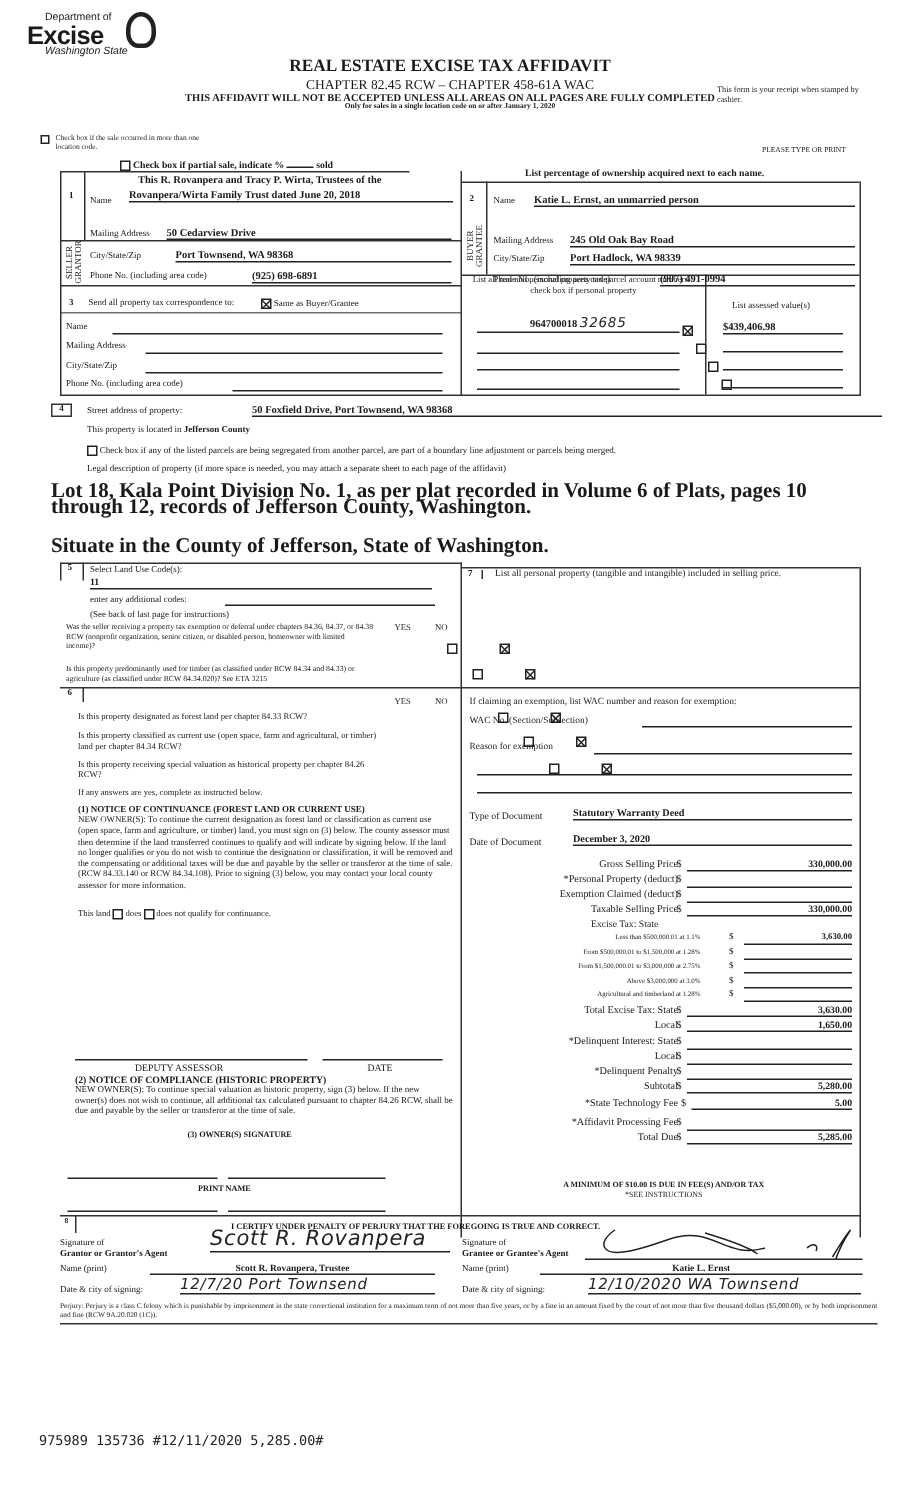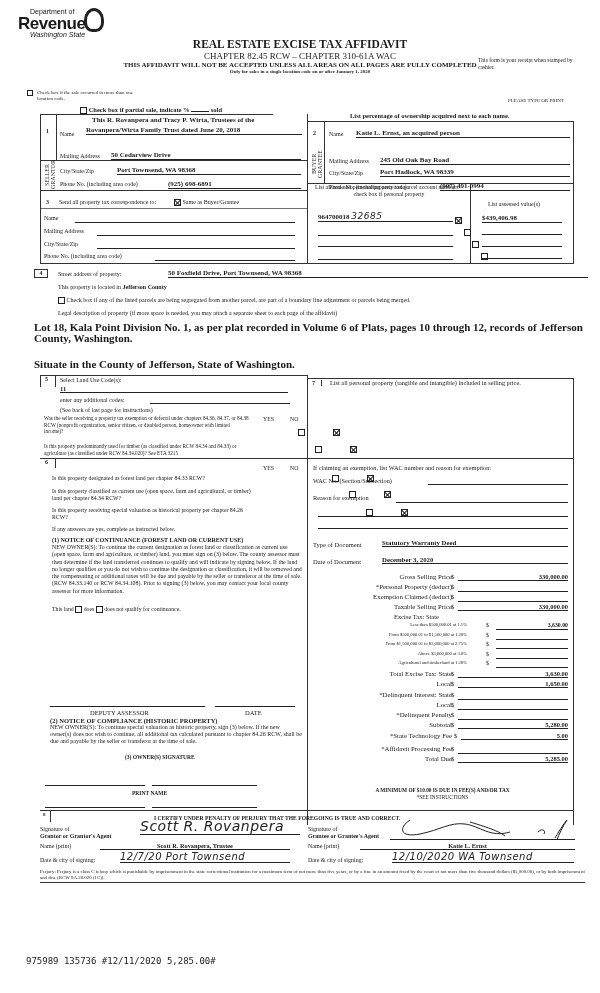--- a/index.html
+++ b/index.html
@@ -33,38 +33,38 @@
   .multiloc .cb { width: 6px; height: 6px; position:absolute; left:-10px; top:0; }
   .partial { left: 80px; top: 105px; font-size: 6.5px; font-weight: bold; }
   .pctnote { left: 350px; top: 112px; font-size: 6.5px; font-weight: bold; }
 
   .small { font-size: 5.8px; }
   .lbl { font-size: 6px; }
   .val { font-size: 7px; font-weight: bold; }
   .sec-num { font-size: 6px; font-weight: bold; }
   .vert { writing-mode: vertical-rl; transform: rotate(180deg); font-size: 6px; text-align:center; line-height: 6px; }
 
-  .legal { left: 34px; width: 550px; font-size: 11px; font-weight: bold; line-height: 11px; }
+  .legal { left: 34px; width: 550px; font-size: 14px; font-weight: bold; line-height: 11px; }
   .stamp { font-family: "DejaVu Sans Mono", "Liberation Mono", monospace; font-size: 9px; left: 26px; top: 956px; color: #222; }
 </style>
 </head>
 <body>
 
 
 
 
 <div class="abs logo">
   <span class="dept">Department of</span>
-  <span class="rev">Revenue</span>
+  <span class="rev">Excise</span>
   <span class="wa">Washington State</span>
   <span class="mark"></span>
 </div>
 
 <div class="abs title">REAL ESTATE EXCISE TAX AFFIDAVIT</div>
-<div class="abs subtitle">CHAPTER 82.45 RCW – CHAPTER 310-61A WAC</div>
+<div class="abs subtitle">CHAPTER 82.45 RCW – CHAPTER 458-61A WAC</div>
 <div class="abs warning">THIS AFFIDAVIT WILL NOT BE ACCEPTED UNLESS ALL AREAS ON ALL PAGES ARE FULLY COMPLETED</div>
 <div class="abs onlyfor">Only for sales in a single location code on or after January 1, 2020</div>
 <div class="abs receipt">This form is your receipt when stamped by cashier.</div>
 <div class="abs typeprint">PLEASE TYPE OR PRINT</div>
 
 <div class="abs multiloc">
   <span class="cb"></span>
   <span>Check box if the sale occurred in more than one location code.</span>
 </div>
 
@@ -101,21 +101,21 @@
 <div class="abs val ul" style="left:111px;top:151px;width:190px;">50 Cedarview Drive</div>
 <div class="abs lbl" style="left:60px;top:168px;">City/State/Zip</div>
 <div class="abs val ul" style="left:117px;top:166px;width:184px;">Port Townsend, WA 98368</div>
 <div class="abs lbl" style="left:60px;top:181px;">Phone No. (including area code)</div>
 <div class="abs val ul" style="left:168px;top:180px;width:133px;">(925) 698-6891</div>
 
 
 <div class="abs sec-num" style="left:313px;top:130px;">2</div>
 <div class="abs vert" style="left:311px;top:145px;height:38px;">BUYER GRANTEE</div>
 <div class="abs lbl" style="left:329px;top:131px;">Name</div>
-<div class="abs val ul" style="left:356px;top:129px;width:214px;">Katie L. Ernst, an acquired person</div>
+<div class="abs val ul" style="left:356px;top:129px;width:214px;">Katie L. Ernst, an unmarried person</div>
 <div class="abs lbl" style="left:329px;top:158px;">Mailing Address</div>
 <div class="abs val ul" style="left:380px;top:156px;width:190px;">245 Old Oak Bay Road</div>
 <div class="abs lbl" style="left:329px;top:170px;">City/State/Zip</div>
 <div class="abs val ul" style="left:380px;top:168px;width:190px;">Port Hadlock, WA  98339</div>
 <div class="abs lbl" style="left:329px;top:184px;">Phone No. (including area code)</div>
 <div class="abs val ul" style="left:440px;top:182px;width:130px;">(907) 491-0994</div>
 
 
 <div class="abs sec-num" style="left:46px;top:199px;">3</div>
 <div class="abs lbl" style="left:59px;top:199px;">Send all property tax correspondence to:</div>
@@ -130,21 +130,21 @@
 <div class="abs ul" style="left:97px;top:235px;width:198px;height:1px;"></div>
 <div class="abs lbl" style="left:44px;top:241px;">City/State/Zip</div>
 <div class="abs ul" style="left:97px;top:248px;width:198px;height:1px;"></div>
 <div class="abs lbl" style="left:44px;top:253px;">Phone No. (including area code)</div>
 <div class="abs ul" style="left:155px;top:260px;width:140px;height:1px;"></div>
 
 
 <div class="abs small" style="left:308px;top:184px;width:162px;text-align:center;line-height:7px;">List all real and personal property tax parcel account numbers – check box if personal property</div>
 <div class="abs lbl" style="left:488px;top:201px;">List assessed value(s)</div>
 
-<div class="abs" style="left:318px;top:211px;width:135px;">
+<div class="abs" style="left:318px;top:211px;width:135px;text-align:center;">
   <span class="val ul" style="display:inline-block;width:135px;"><span>964700018</span> <span class="hw" style="font-weight:normal;font-size:9px;">32685</span></span>
 </div>
 <span class="abs cb x" style="left:455px;top:217px;"></span>
 <div class="abs val ul" style="left:482px;top:214px;width:80px;">$439,406.98</div>
 
 <div class="abs ul" style="left:318px;top:235px;width:135px;height:1px;"></div>
 <span class="abs cb" style="left:455px;top:229px;"></span>
 <div class="abs ul" style="left:482px;top:234px;width:80px;height:1px;"></div>
 <div class="abs ul" style="left:318px;top:246px;width:135px;height:1px;"></div>
 <span class="abs cb" style="left:455px;top:241px;"></span>

